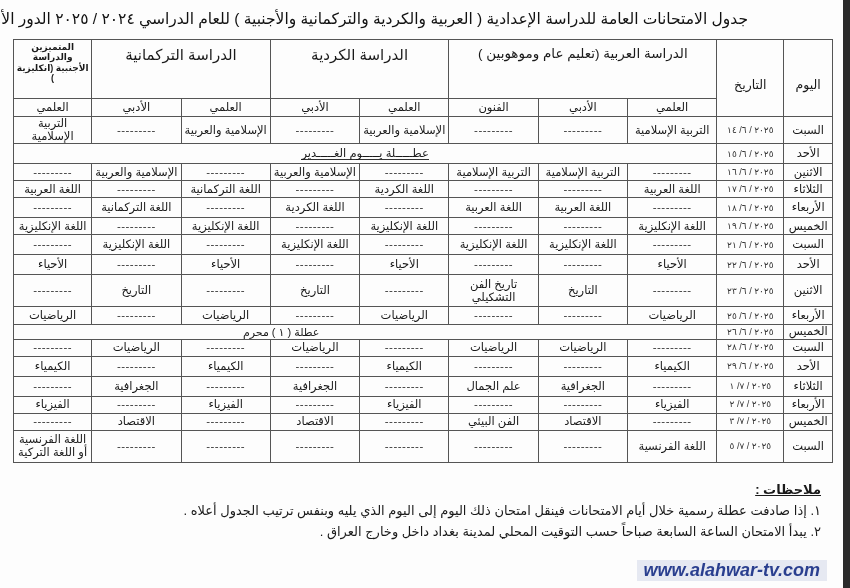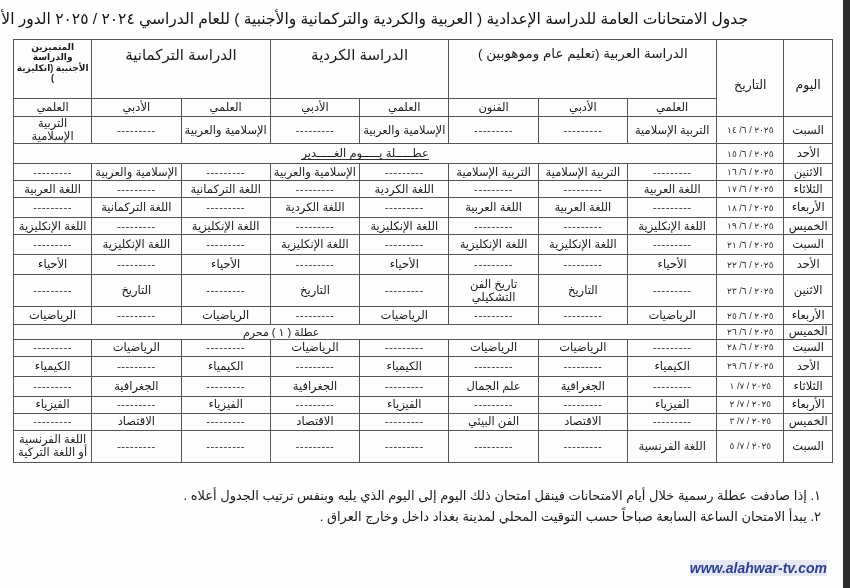--- a/index.html
+++ b/index.html
@@ -38,22 +38,22 @@
   td.day { font-size: 11.5px !important; }
   td.dash { color: #333; letter-spacing: 0.5px; }
   td.holiday { text-align: center; font-size: 12px; }
   td.holiday span { border-bottom: 1px solid #333; }
   td.holiday2 { text-align: right; padding-right: 170px !important; font-size: 11px !important; }
   .notes { position: absolute; right: 22px; top: 482px; width: 720px; direction: rtl; text-align: right; }
   .notes-title { font-size: 13px; font-weight: bold; text-decoration: underline; margin-bottom: 4px; }
   .note { font-size: 13px; margin: 6px 0 0 0; }
   .watermark {
     position: absolute; right: 16px; top: 560px;
-    font-size: 14px; font-weight: bold; font-style: italic; color: #2a3f8f;
-    background: #e6e9f2; padding: 0 0;
+    font-size: 18px; font-weight: bold; font-style: italic; color: #2a3f8f;
+    background: #e6e9f2; padding: 0 7px;
   }
 </style>
 </head>
 <body>
 
 <div class="page">
   <div class="title">جدول الامتحانات العامة للدراسة الإعدادية ( العربية والكردية والتركمانية والأجنبية ) للعام الدراسي ٢٠٢٤ / ٢٠٢٥ الدور الأول</div>
 
   <table class="sched">
     <colgroup>
@@ -274,19 +274,20 @@
           <td class="dash">---------</td>
           <td class="dash">---------</td>
           <td class="dash">---------</td>
           <td class="dash">---------</td>
           <td>اللغة الفرنسية أو اللغة التركية</td>
         </tr>
       </tbody>
   </table>
 
   <div class="notes">
+    <div class="notes-title">ملاحظات :</div>
     <div class="note">١. إذا صادفت عطلة رسمية خلال أيام الامتحانات فينقل امتحان ذلك اليوم إلى اليوم الذي يليه وبنفس ترتيب الجدول أعلاه .</div>
     <div class="note">٢. يبدأ الامتحان الساعة السابعة صباحاً حسب التوقيت المحلي لمدينة بغداد داخل وخارج العراق .</div>
   </div>
 
   <div class="watermark">www.alahwar-tv.com</div>
 </div>
 <div class="right-edge"></div>
 
 </body></html>

